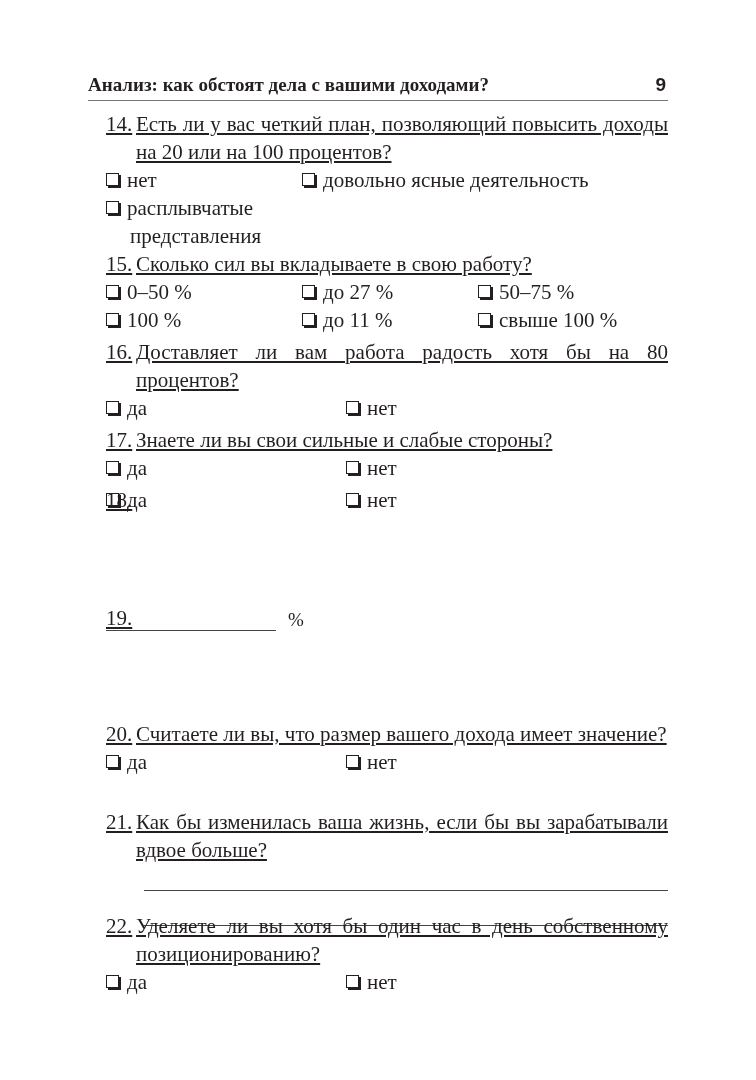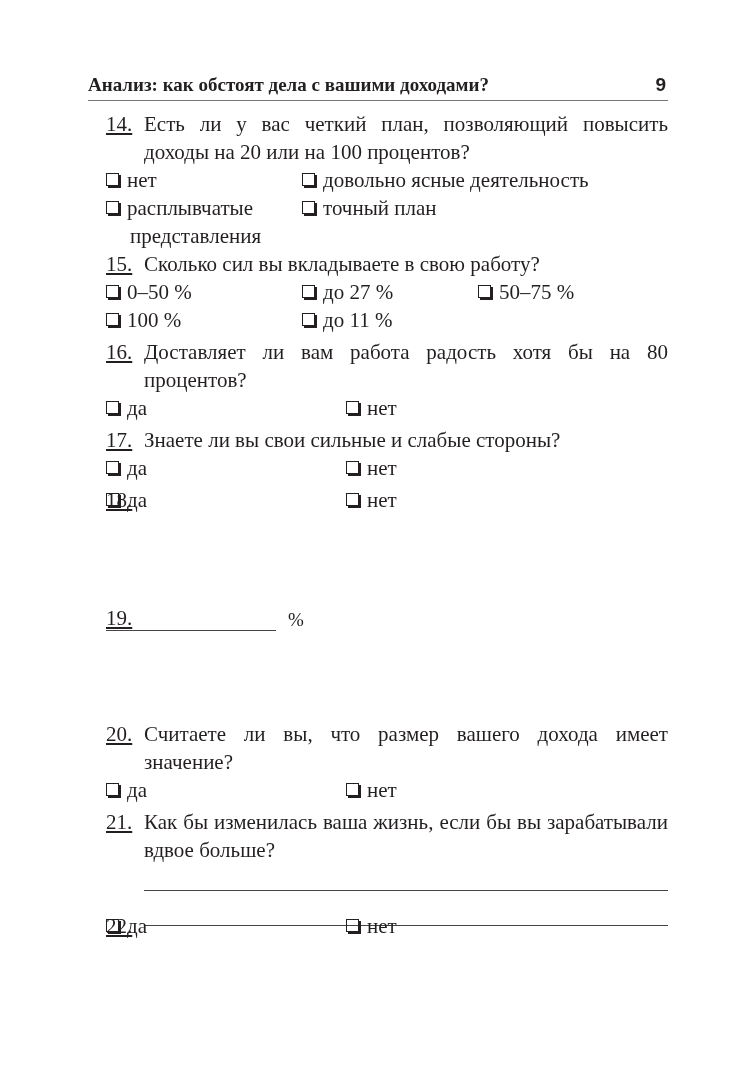--- a/index.html
+++ b/index.html
@@ -3,21 +3,21 @@
 <meta charset="utf-8">
 <style>
   html, body { margin:0; padding:0; background:#fff; }
   body { width:756px; height:1080px; position:relative; overflow:hidden;
          font-family:"Liberation Serif", serif; color:#231f20; }
   .header { position:absolute; left:88px; top:74px; width:580px; height:26px; border-bottom:1.5px solid #777; }
   .header .title { position:absolute; left:0; top:0; font-size:19px;font-weight:bold; }
   .header .pnum { position:absolute; right:2px; top:0; font-family:"Liberation Sans", sans-serif; font-weight:bold; font-size:19px; }
   .q { position:absolute; left:106px; width:562px; font-size:21px; line-height:28px; }
   .q .num { position:absolute; left:0; top:0;text-decoration:underline; }
-  .q .text { margin-left:38px; text-align:justify; }
+  .q .text { margin-left:30px; text-align:justify;text-decoration:underline; }
   .opts { position:relative; height:28px; }
   .opt { position:absolute; top:0; white-space:nowrap; }
   .box { display:inline-block; width:11px; height:11px; border:1.5px solid #231f20; box-shadow:2px 2px 0 #231f20; margin-right:8px; vertical-align:1px; }
   .line { margin-left:38px; border-bottom:1.2px solid #444; }
 </style>
 </head>
 <body>
 
 <div class="header">
   <span class="title">Анализ: как обстоят дела с вашими доходами?</span>
@@ -26,38 +26,38 @@
 
 <div class="q" style="top:110px">
   <span class="num">14.</span>
   <div class="text">Есть ли у вас четкий план, позволяющий повысить доходы на 20 или на 100 процентов?</div>
   <div class="opts">
     <span class="opt" style="left:0"><span class="box"></span><span>нет</span></span>
     <span class="opt" style="left:196px"><span class="box"></span><span>довольно ясные деятельность</span></span>
   </div>
   <div class="opts">
     <span class="opt" style="left:0"><span class="box"></span><span>расплывчатые</span></span>
-    <span class="opt" style="left:196px"><span class="box"></span><span>точный план</span></span>
   </div>
   <div class="opts">
     <span class="opt" style="left:24px">представления</span>
   </div>
 </div>
 
 <div class="q" style="top:250px">
   <span class="num">15.</span>
   <div class="text">Сколько сил вы вкладываете в свою работу?</div>
   <div class="opts">
     <span class="opt" style="left:0"><span class="box"></span><span>0–50 %</span></span>
     <span class="opt" style="left:196px"><span class="box"></span><span>до 27 %</span></span>
     <span class="opt" style="left:372px"><span class="box"></span><span>50–75 %</span></span>
   </div>
   <div class="opts">
     <span class="opt" style="left:0"><span class="box"></span><span>100 %</span></span>
     <span class="opt" style="left:196px"><span class="box"></span><span>до 11 %</span></span>
+    <span class="opt" style="left:372px"><span class="box"></span><span>свыше 100 %</span></span>
   </div>
 </div>
 
 <div class="q" style="top:338px">
   <span class="num">16.</span>
   <div class="text">Доставляет ли вам работа радость хотя бы на 80 процентов?</div>
   <div class="opts">
     <span class="opt" style="left:0"><span class="box"></span><span>да</span></span>
     <span class="opt" style="left:240px"><span class="box"></span><span>нет</span></span>
   </div>
@@ -99,17 +99,18 @@
 
 <div class="q" style="top:808px">
   <span class="num">21.</span>
   <div class="text">Как бы изменилась ваша жизнь, если бы вы зарабатывали вдвое больше?</div>
   <div class="line" style="height:26px"></div>
   <div class="line" style="height:34px"></div>
 </div>
 
 <div class="q" style="top:912px">
   <span class="num">22.</span>
+  <div class="text">Уделяете ли вы хотя бы один час в день собственному позиционированию?</div>
   <div class="opts">
     <span class="opt" style="left:0"><span class="box"></span><span>да</span></span>
     <span class="opt" style="left:240px"><span class="box"></span><span>нет</span></span>
   </div>
 </div>
 
 </body></html>

